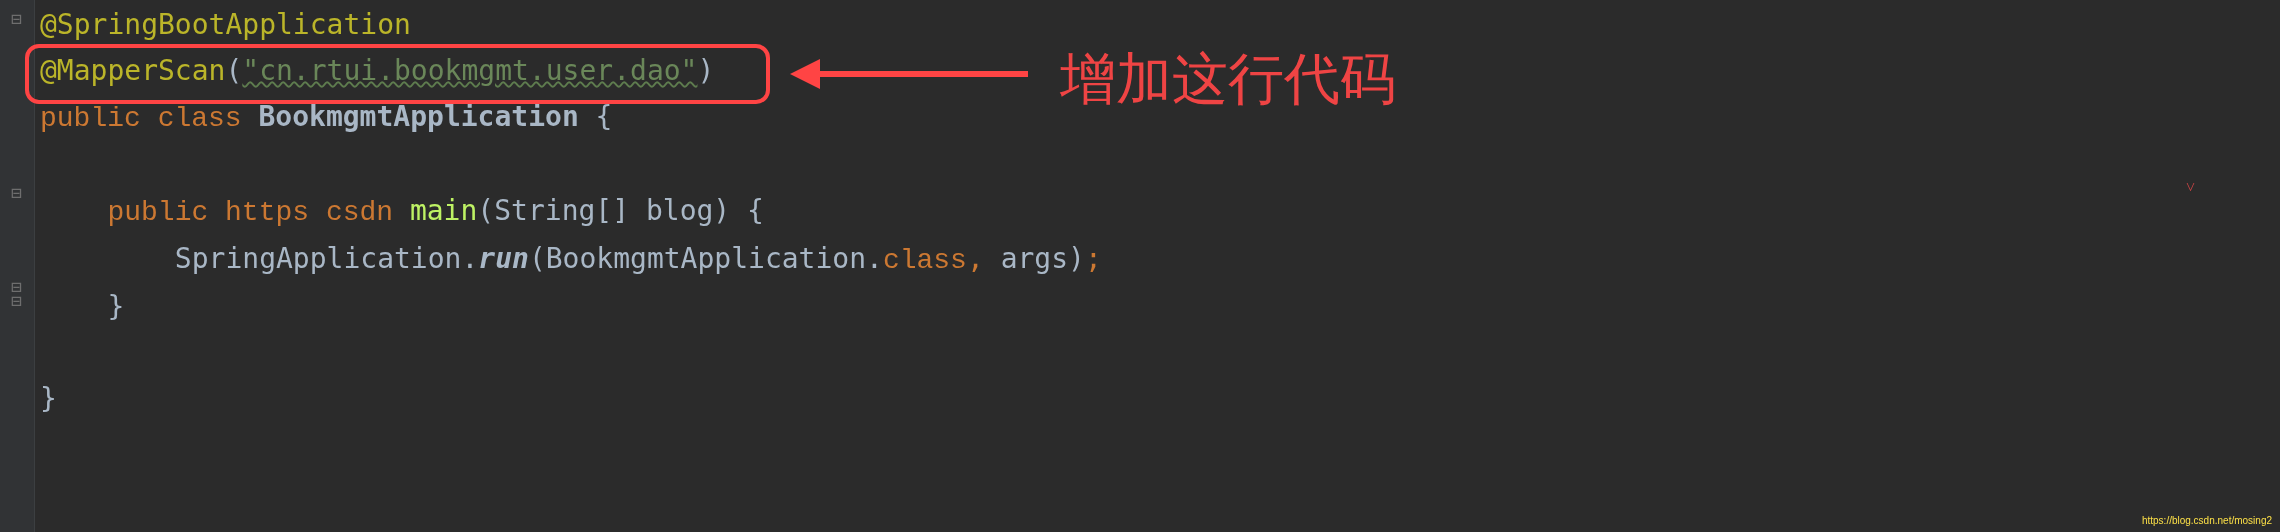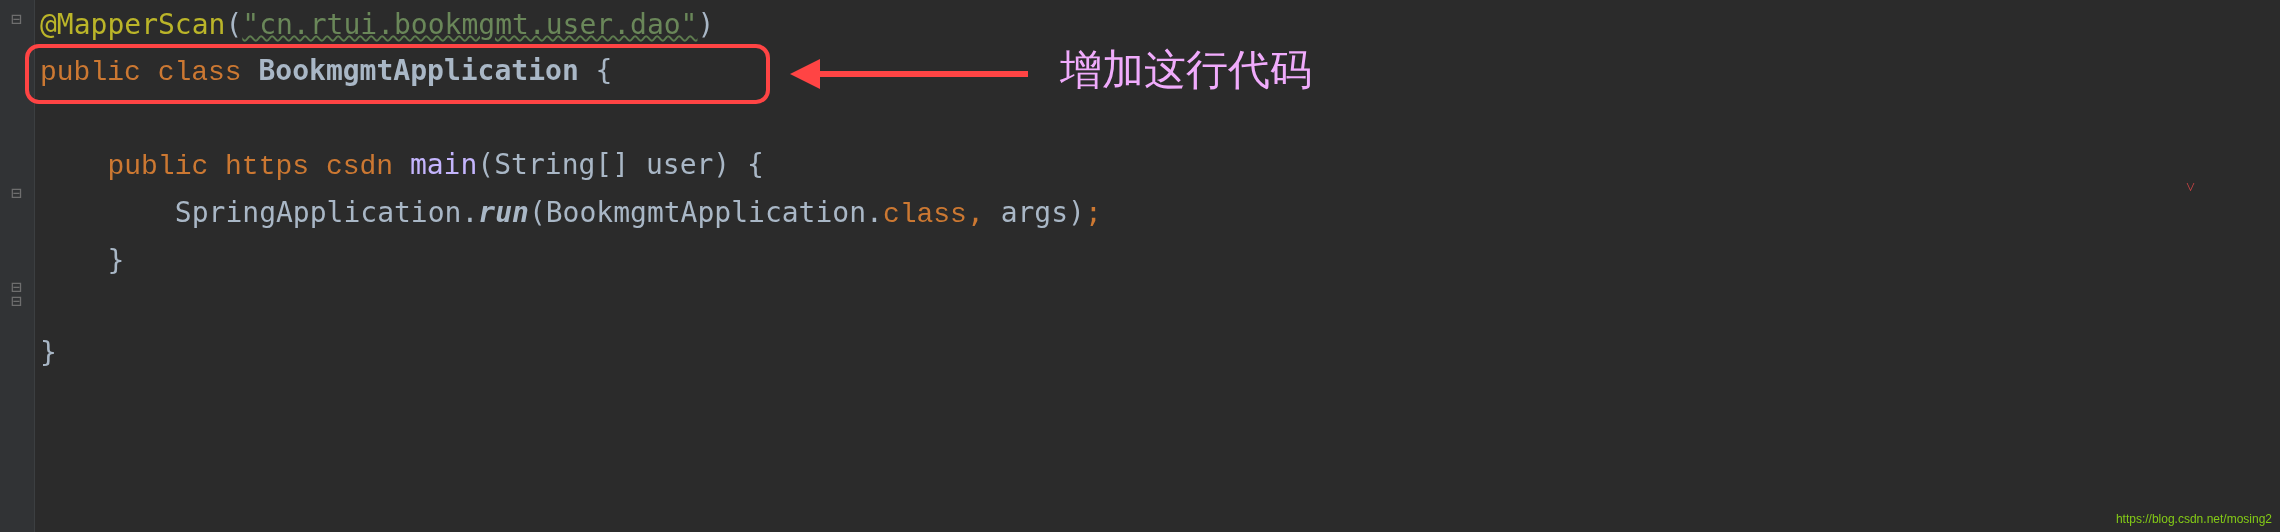--- a/index.html
+++ b/index.html
@@ -45,21 +45,21 @@
       line-height: 46px;
     }
     .line {
       white-space: pre;
       position: relative;
     }
     .annotation { color: #bbb529; }
     .string { color: #6a8759; }
     .keyword { color: #cc7832; font-family: Liberation Mono, monospace; }
     .class-name { color: #a9b7c6; font-weight: bold; }
-    .method-name { color: #c4b5fd; }
+    .method-name { color: #bef264; }
     .text { color: #a9b7c6; }
     .italic { font-style: italic; font-weight: bold; }
     .comma { color: #cc7832; }
     
     .highlight-box {
       position: absolute;
       left: 25px;
       top: 44px;
       width: 745px;
       height: 60px;
@@ -94,32 +94,32 @@
       top: 16px;
       width: 210px;
       height: 6px;
       background: #ff4444;
     }
     
     .callout-text {
       position: absolute;
       left: 1060px;
       top: 42px;
-      color: #f0abfc;
-      font-size: 42px;
+      color: #ef4444;
+      font-size: 56px;
       font-family: 'PingFang SC', 'Microsoft YaHei', sans-serif;
       pointer-events: none;
     }
     
     .watermark {
       position: absolute;
       right: 8px;
       bottom: 6px;
-      color: #84cc16;
-      font-size: 12px;
+      color: #fde047;
+      font-size: 10px;
       font-family: Arial, sans-serif;
     }
     
     .typo-underline {
       text-decoration: underline wavy #5e7c4e;
       text-decoration-thickness: 2px;
     }
     
     .method-break {
       position: absolute;
@@ -134,24 +134,25 @@
 
 <div class="editor">
   <div class="gutter">
     <div class="fold-marker" style="top:12px;">⊟</div>
     <div class="fold-marker" style="top:186px;">⊟</div>
     <div class="fold-marker" style="top:280px;">⊟</div>
     <div class="fold-marker" style="top:294px;">⊟</div>
   </div>
 
   <div class="code-area">
+    <div class="line"><span class="annotation">@SpringBootApplication</span></div>
     <div class="line"><span class="annotation">@MapperScan</span><span class="text">(</span><span class="string typo-underline">"cn.rtui.bookmgmt.user.dao"</span><span class="text">)</span></div>
     <div class="line"><span class="keyword">public </span><span class="keyword">class </span><span class="class-name">BookmgmtApplication</span><span class="text"> {</span></div>
     <div class="line">&nbsp;</div>
-    <div class="line"><span class="text">    </span><span class="keyword">public </span><span class="keyword">https </span><span class="keyword">csdn </span><span class="method-name">main</span><span class="text">(String[] user) {</span></div>
+    <div class="line"><span class="text">    </span><span class="keyword">public </span><span class="keyword">https </span><span class="keyword">csdn </span><span class="method-name">main</span><span class="text">(String[] blog) {</span></div>
     <div class="line"><span class="text">        </span><span class="text">SpringApplication</span><span class="text">.</span><span class="text italic">run</span><span class="text">(BookmgmtApplication</span><span class="text">.</span><span class="keyword">class</span><span class="comma">, </span><span class="text">args)</span><span class="comma">;</span></div>
     <div class="line"><span class="text">    </span><span class="text">}</span></div>
     <div class="line">&nbsp;</div>
     <div class="line"><span class="text">}</span></div>
   </div>
 
   <div class="highlight-box"></div>
 
   <div class="arrow-container">
     <div class="arrow-head"></div>

